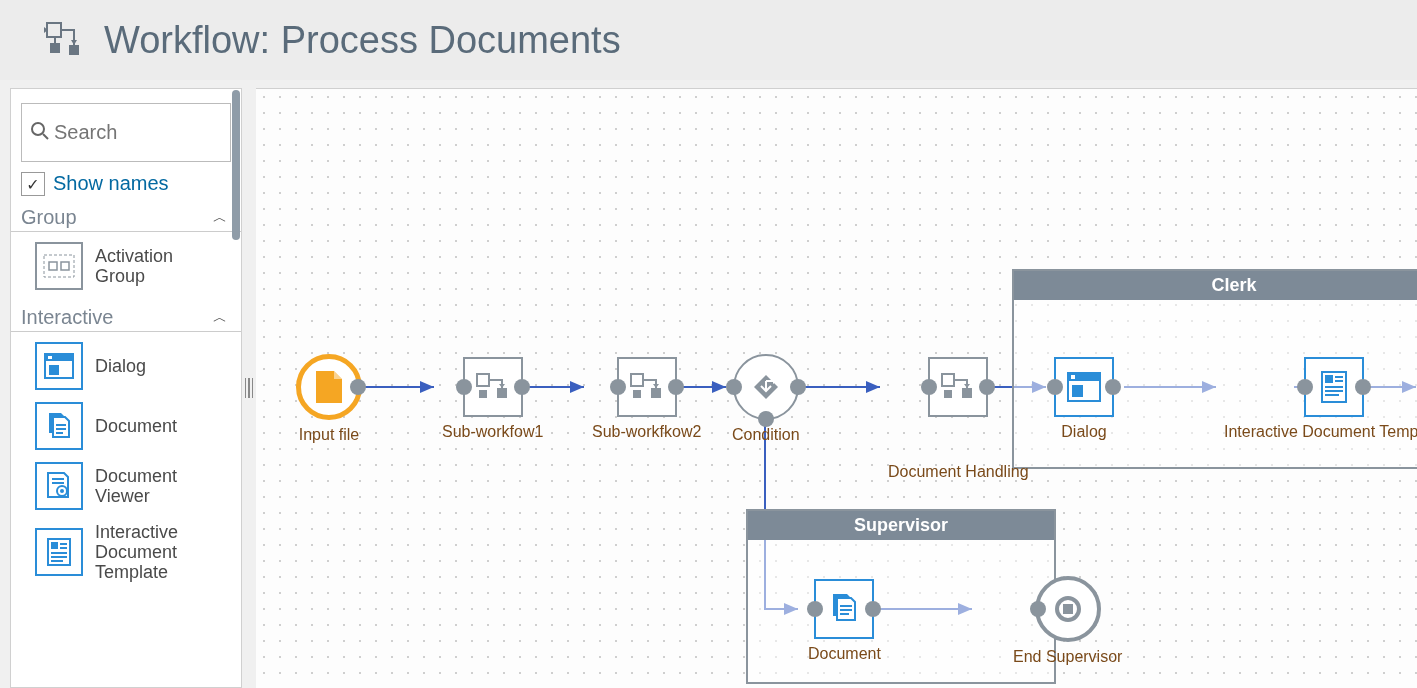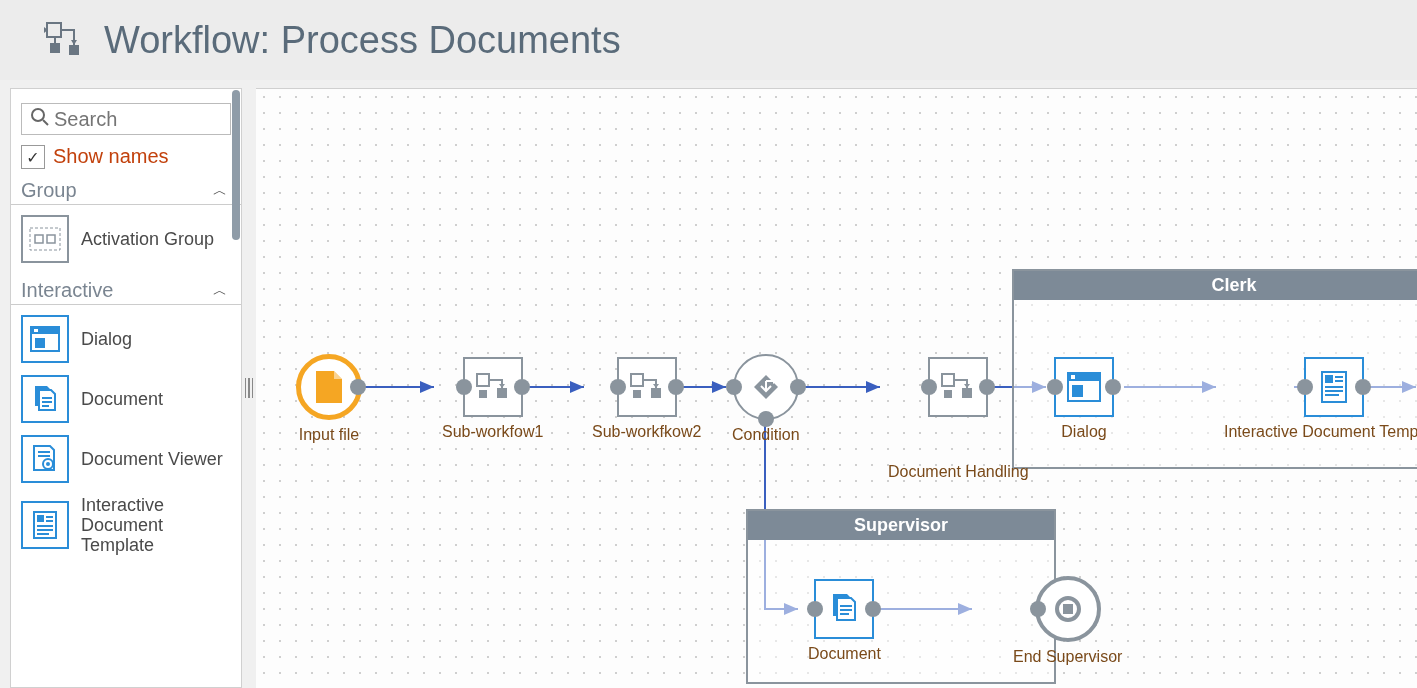--- a/index.html
+++ b/index.html
@@ -47,21 +47,21 @@
   .sidebar-scroll {
     position:absolute;
     right:1px; top:1px;
     width:8px; height:150px;
     background:#8f9ca8;
     border-radius:4px;
   }
   .search {
     margin: 4px 10px 10px 10px;
     border: 1px solid #bbb;
-    height: 32px;
+    height: 59px;
     display:flex;
     align-items:center;
     padding: 0 8px;
   }
   .search input {
     border: none;
     outline: none;
     font-size: 20px;
     color: #999;
     flex: 1;
@@ -77,41 +77,41 @@
     width:24px; height:24px;
     border:1px solid #999;
     display:flex; align-items:center; justify-content:center;
     margin-right:8px;
     font-size:16px;
     color:#333;
     flex-shrink:0;
   }
   .check-label {
     font-size: 20px;
-    color:#c2410c;
+    color:#0369a1;
     line-height:22px;
   }
   .section-header {
     display:flex;
     align-items:center;
     justify-content:space-between;
     padding: 6px 14px 2px 10px;
     color:#7a8591;
     font-size:20px;
     border-bottom:1px solid #ccc;
     margin: 4px 0 4px 0;
   }
   .chevron-up {
     font-size:14px;
     color:#555;
   }
   .palette-item {
     display:flex;
     align-items:center;
-    padding: 6px 10px;
+    padding: 6px 24px;
     cursor:pointer;
   }
   .palette-icon {
     width:48px; height:48px;
     border:2px solid #2a8dd8;
     background:#fff;
     display:flex; align-items:center; justify-content:center;
     margin-right:12px;
     flex-shrink:0;
   }

